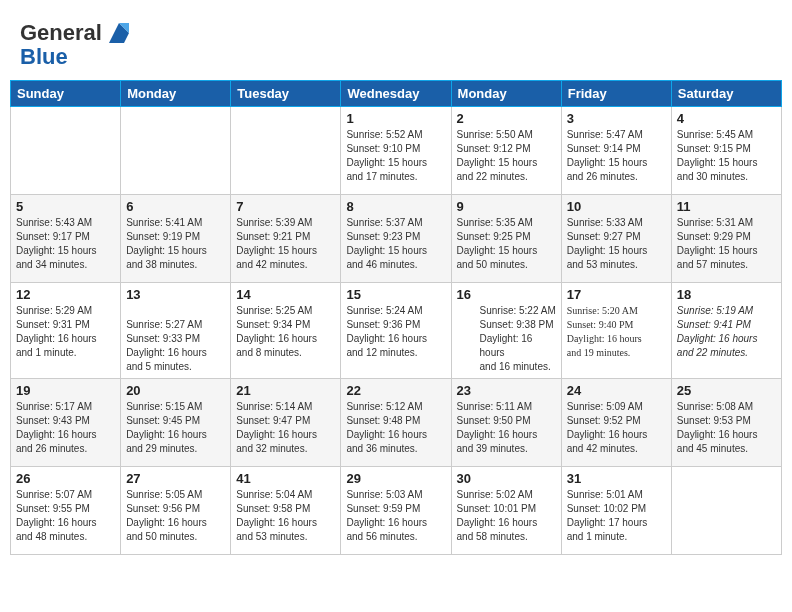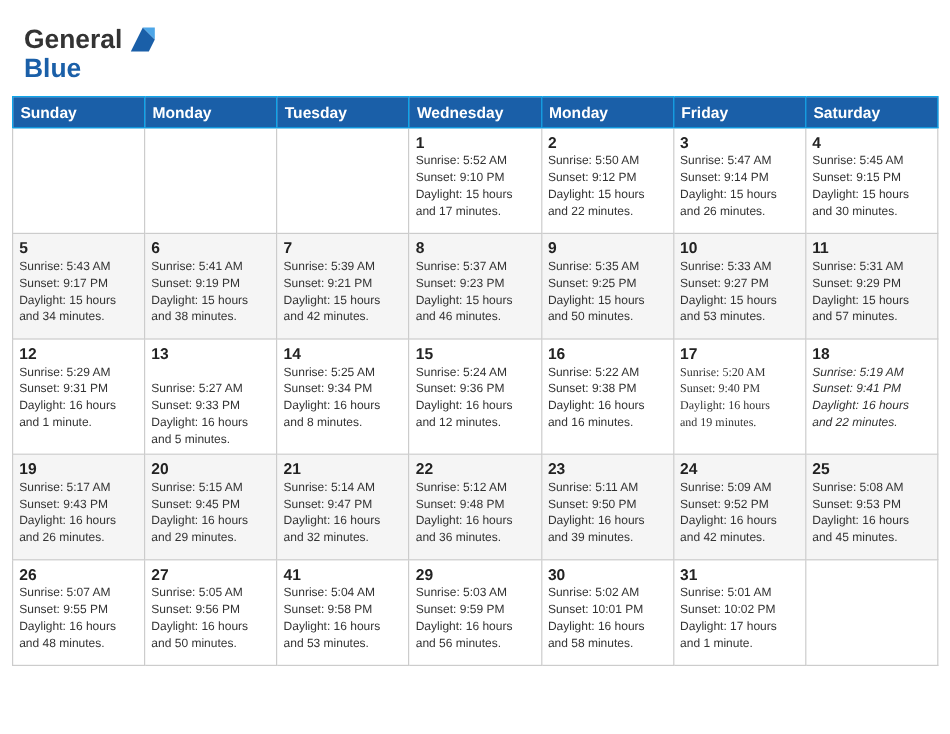--- a/index.html
+++ b/index.html
@@ -219,21 +219,21 @@
         </td>
         <td>
           <span class="day-num">15</span>
           <div class="day-info" style="white-space: pre-line;">Sunrise: 5:24 AM
 Sunset: 9:36 PM
 Daylight: 16 hours
 and 12 minutes.</div>
         </td>
         <td>
           <span class="day-num">16</span>
-          <div class="day-info" style="white-space: pre-line;">Sunrise: 5:22 AM
+          <div class="day-info" style="white-space: pre-line; margin-left: 23px;">Sunrise: 5:22 AM
 Sunset: 9:38 PM
 Daylight: 16 hours
 and 16 minutes.</div>
         </td>
         <td>
           <span class="day-num">17</span>
           <div class="day-info" style="white-space: pre-line; font-family: Liberation Serif, serif;">Sunrise: 5:20 AM
 Sunset: 9:40 PM
 Daylight: 16 hours
 and 19 minutes.</div>

